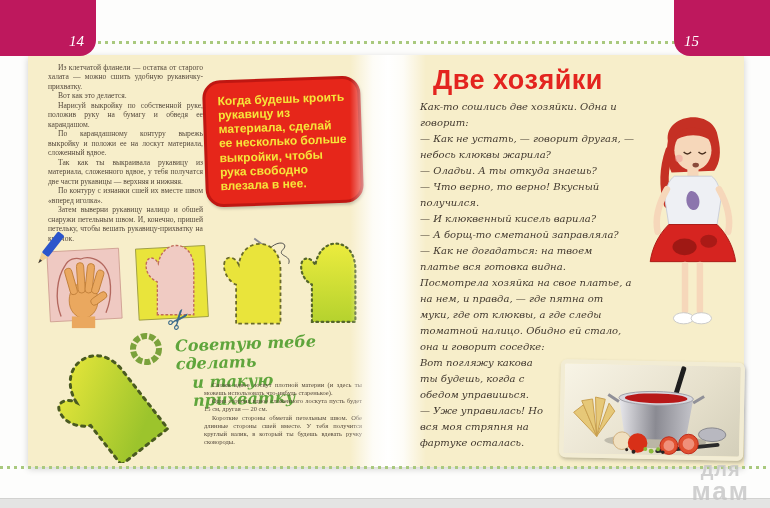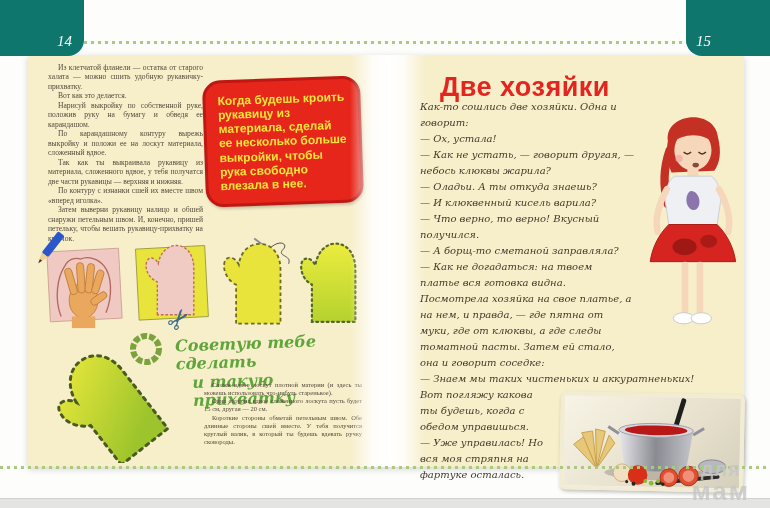--- a/index.html
+++ b/index.html
@@ -3,21 +3,21 @@
 <meta charset="utf-8">
 <style>
   html,body{margin:0;padding:0;background:#fff;}
   .canvas{position:relative;width:770px;height:508px;background:#fdfdfc;overflow:hidden;
           font-family:"Liberation Sans",sans-serif;}
   
   .dots{position:absolute;height:3px;
         background-image:repeating-linear-gradient(to right,#a9c97e 0,#a9c97e 3px,transparent 3px,transparent 7px);}
   .dots-top{top:41px;left:84px;width:604px;}
   .dots-bottom{top:466px;left:0;width:770px;z-index:4;}
-  .tab{position:absolute;top:0;width:84px;height:56px;background:#0f766e;z-index:5;}
+  .tab{position:absolute;top:0;width:96px;height:56px;background:#be185d;z-index:5;}
   .tab-left{left:0;border-radius:0 0 16px 0;}
   .tab-right{right:0;border-radius:0 0 0 16px;}
   .pagenum{position:absolute;color:#fff;font:italic 15px "Liberation Serif",serif;}
   .pagenum-left{right:12px;bottom:6px;}
   .pagenum-right{left:10px;bottom:6px;}
   
   .spread{position:absolute;left:28px;top:55px;width:716px;height:412px;background:#f7eeca;
           border-radius:2px;box-shadow:0 2px 7px rgba(0,0,0,.18);}
   .gutter{position:absolute;left:322px;top:0;width:76px;height:100%;
           background:linear-gradient(90deg,rgba(255,255,255,0) 0%,rgba(255,255,255,.85) 30%,#fff 50%,rgba(255,255,255,.85) 70%,rgba(255,255,255,0) 100%);}
@@ -34,21 +34,21 @@
   .illus-row{position:absolute;left:8px;top:170px;width:326px;height:106px;
              display:flex;align-items:flex-end;gap:4px;}
   .script-heading{position:absolute;left:148px;top:279px;width:200px;transform:rotate(-2deg);
                   color:#5fa53c;font:italic bold 16px/1.15 "DejaVu Serif",serif;}
   .script-heading .l2{display:block;padding-left:16px;}
   .potholder{position:absolute;left:2px;top:272px;}
   .bottom-text{position:absolute;left:176px;top:326px;width:158px;
                font:6.5px/1.25 "Liberation Serif",serif;color:#55493c;text-align:justify;}
   .bottom-text p{margin:0;text-indent:8px;}
   
-  .title{position:absolute;left:10px;top:2px;margin:16px;color:#e3241f;
+  .title{position:absolute;left:10px;top:2px;margin:9px;color:#e3241f;
          font:bold 27px/1.1 "Liberation Sans",sans-serif;letter-spacing:.5px;}
   .story{position:absolute;left:6px;top:44px;width:324px;
          font:italic 10px/1.6 "DejaVu Serif",serif;color:#42392f;}
   .story p{margin:0;}
   .girl-float{float:right;width:104px;height:238px;margin:0 0 4px 6px;}
   .pot-float{float:right;width:176px;height:90px;margin:6px 0 0 10px;
              border:4px solid #f2ecd4;border-radius:6px;transform:rotate(1.2deg);
              background:linear-gradient(135deg,#f8f4e6 0%,#e6e0cc 60%,#d4cfba 100%);
              box-shadow:1px 2px 4px rgba(0,0,0,.25);overflow:hidden;}
   
@@ -185,29 +185,27 @@
             <ellipse cx="48" cy="156" rx="13" ry="9" fill="#8c1410" opacity=".75"></ellipse>
             <ellipse cx="74" cy="150" rx="9" ry="7" fill="#8c1410" opacity=".6"></ellipse>
             <rect x="45" y="172" width="7" height="56" rx="3" fill="#f6d7ba"></rect>
             <rect x="61" y="172" width="7" height="56" rx="3" fill="#f6d7ba"></rect>
             <ellipse cx="47" cy="233" rx="11" ry="6" fill="#fff" stroke="#c8c8c8"></ellipse>
             <ellipse cx="66" cy="233" rx="11" ry="6" fill="#fff" stroke="#c8c8c8"></ellipse>
           </svg>
         </div>
 
         <p>Как-то сошлись две хозяйки. Одна и говорит:</p>
-        <p>— Ох, устала!</p>
         <p>— Как не устать, — говорит другая, — небось клюквы жарила?</p>
         <p>— Оладьи. А ты откуда знаешь?</p>
+        <p>— Что верно, то верно! Вкусный получился.</p>
         <p>— И клюквенный кисель варила?</p>
-        <p>— Что верно, то верно! Вкусный получился.</p>
         <p>— А борщ-то сметаной заправляла?</p>
         <p>— Как не догадаться: на твоем платье вся готовка видна.</p>
-        <p>Посмотрела хозяйка на свое платье, а на нем, и правда, — где пятна от муки, где от клюквы, а где следы томатной пасты. Затем ей стало, она и говорит соседке:</p>
-        <p>— Знаем мы таких чистеньких и аккуратненьких!</p>
+        <p>Посмотрела хозяйка на свое платье, а на нем, и правда, — где пятна от муки, где от клюквы, а где следы томатной налицо. Обидно ей стало, она и говорит соседке:</p>
 
         <div class="pot-float">
           <svg width="176" height="90" viewBox="0 0 176 92">
             <defs>
               <linearGradient id="potg" x1="0" y1="0" x2="1" y2="0">
                 <stop offset="0" stop-color="#e8e8ec"></stop>
                   <stop offset=".5" stop-color="#8a8a92"></stop>
                   <stop offset="1" stop-color="#c4c4ca"></stop>
               </linearGradient>
             </defs>

